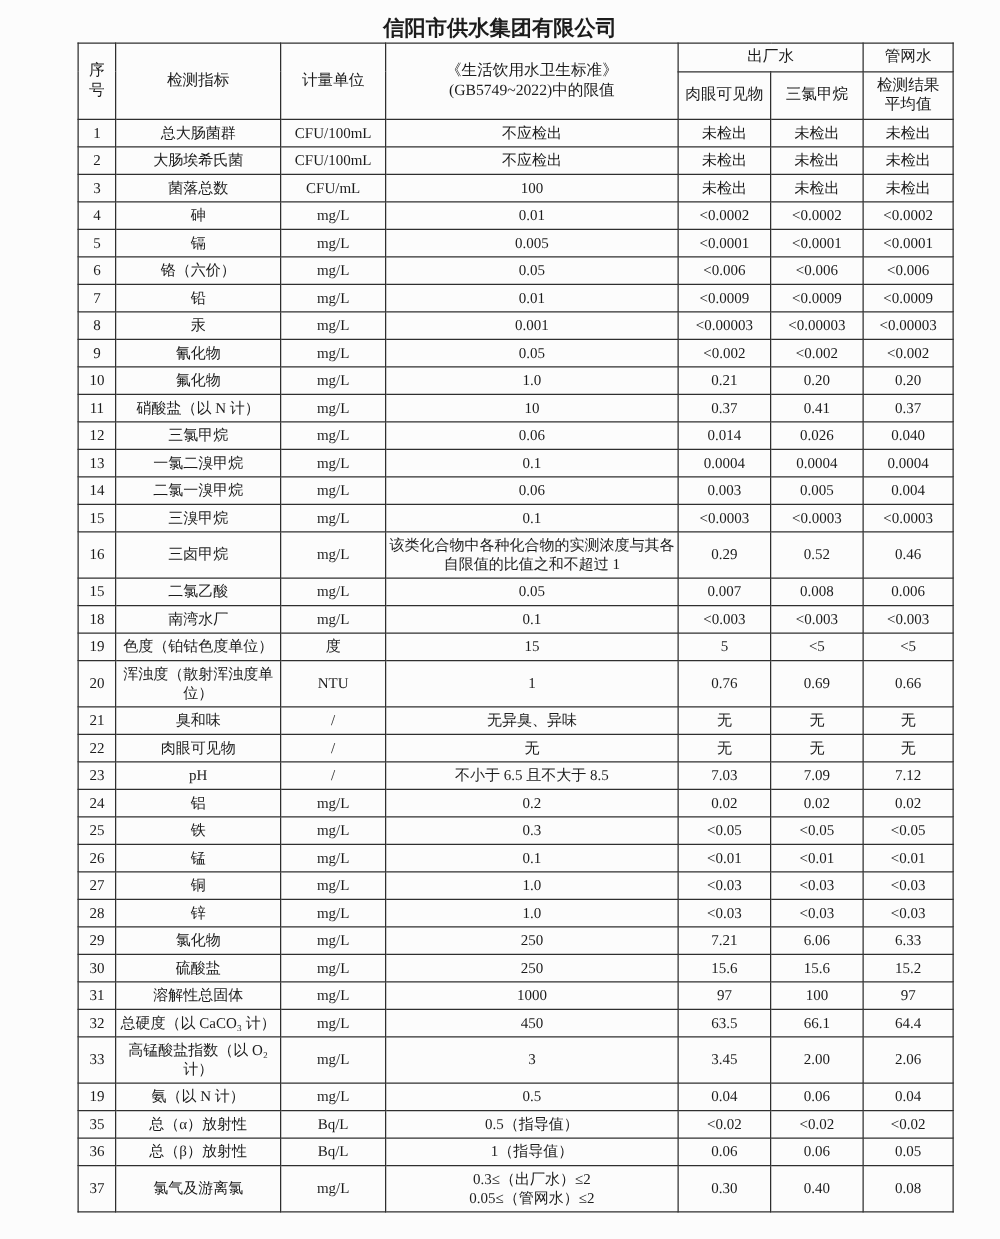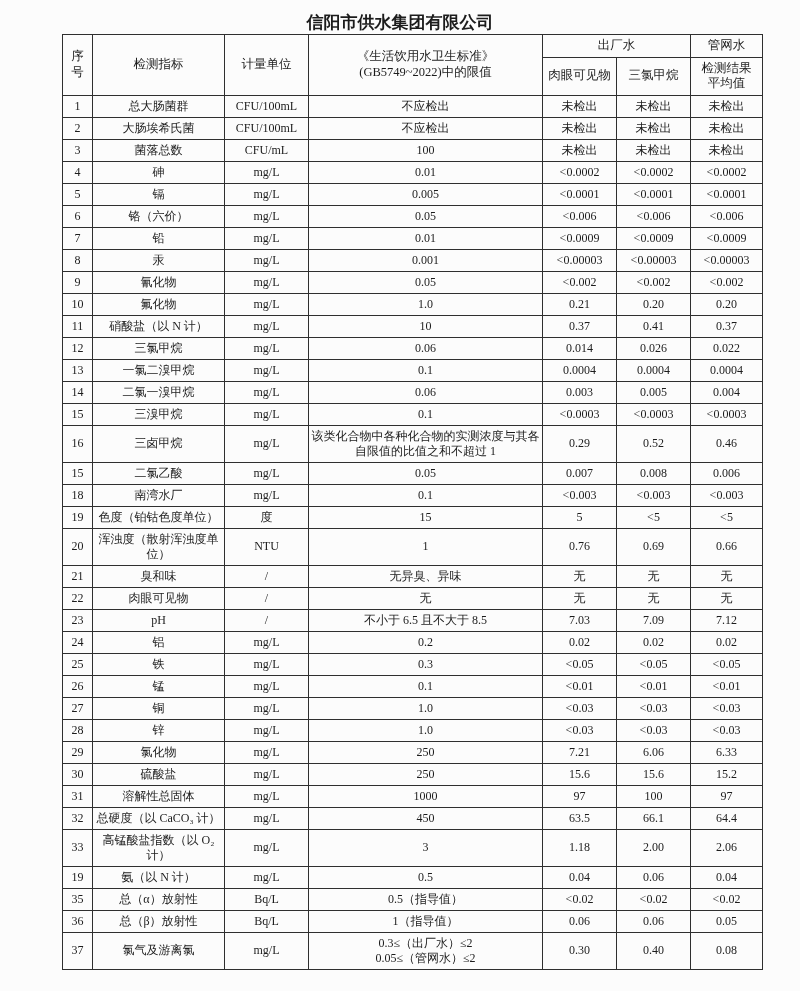--- a/index.html
+++ b/index.html
@@ -194,21 +194,21 @@
           <td>0.41</td>
           <td>0.37</td>
         </tr>
         <tr>
           <td>12</td>
           <td>三氯甲烷</td>
           <td>mg/L</td>
           <td>0.06</td>
           <td>0.014</td>
           <td>0.026</td>
-          <td>0.022</td>
+          <td>0.040</td>
         </tr>
         <tr>
           <td>13</td>
           <td>一氯二溴甲烷</td>
           <td>mg/L</td>
           <td>0.1</td>
           <td>0.0004</td>
           <td>0.0004</td>
           <td>0.0004</td>
         </tr>
@@ -381,21 +381,21 @@
           <td>450</td>
           <td>63.5</td>
           <td>66.1</td>
           <td>64.4</td>
         </tr>
         <tr>
           <td>33</td>
           <td>高锰酸盐指数（以 O₂ 计）</td>
           <td>mg/L</td>
           <td>3</td>
-          <td>1.18</td>
+          <td>3.45</td>
           <td>2.00</td>
           <td>2.06</td>
         </tr>
         <tr>
           <td>19</td>
           <td>氨（以 N 计）</td>
           <td>mg/L</td>
           <td>0.5</td>
           <td>0.04</td>
           <td>0.06</td>

